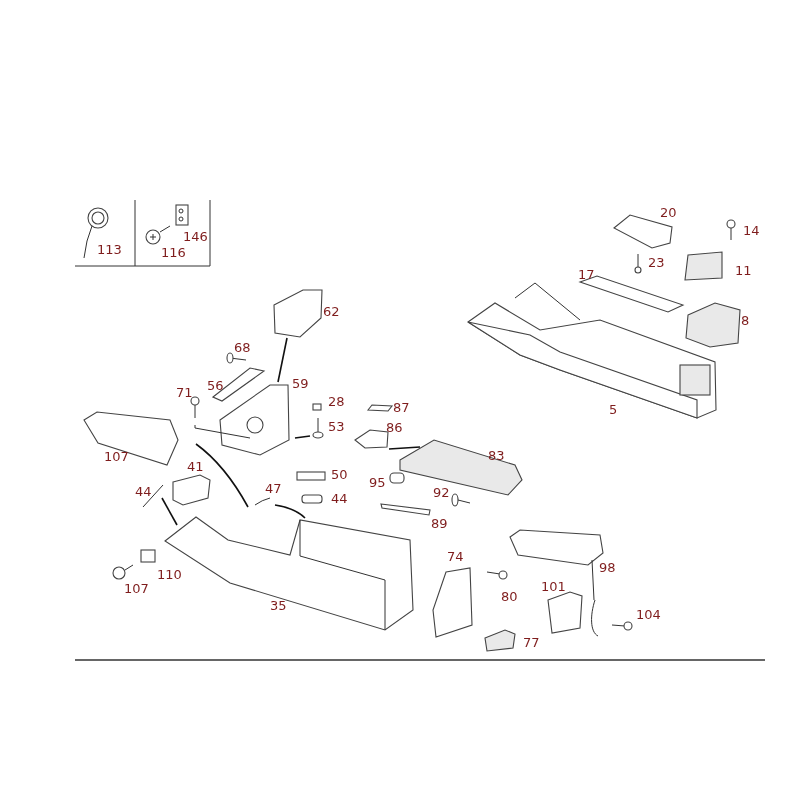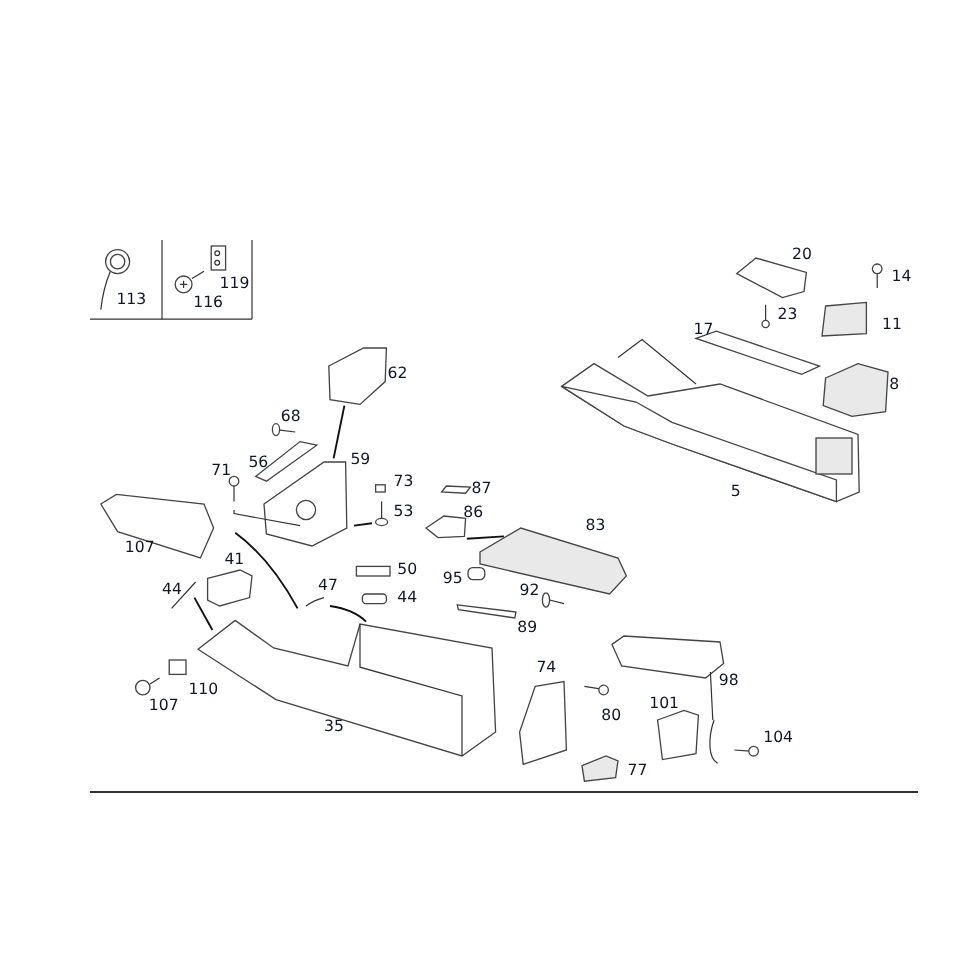--- a/index.html
+++ b/index.html
@@ -1,18 +1,18 @@
 <!DOCTYPE html>
 <html><head>
 <meta charset="utf-8">
 <style>
   html,body{margin:0;padding:0;background:#fff;}
   body{width:800px;height:800px;position:relative;overflow:hidden;font-family:"DejaVu Sans",sans-serif;}
   #stage{position:absolute;left:0;top:0;width:800px;height:800px;}
-  .lbl{position:absolute;font-size:13px;color:#0f172a;line-height:1;white-space:nowrap;}
+  .lbl{position:absolute;font-size:13px;color:#7f1d1d;line-height:1;white-space:nowrap;}
   svg{position:absolute;left:0;top:0;}
   .p{fill:#fff;stroke:#444;stroke-width:1.1;}
   .ps{fill:#e9e9e9;stroke:#444;stroke-width:1.1;}
   .ln{fill:none;stroke:#333;stroke-width:1;}
   .ar{fill:none;stroke:#111;stroke-width:1.6;}
 </style>
 </head>
 <body>
 
 <div id="stage">
@@ -156,38 +156,38 @@
     <circle class="p" cx="628" cy="626" r="4"></circle>
   </g>
 
   <path class="ps" d="M485 638 L505 630 L515 634 L513 648 L487 651 Z"></path>
 
   <line x1="75" y1="660" x2="765" y2="660" stroke="#333" stroke-width="1.5"></line>
 </svg>
 
 <span class="lbl" style="left:97px;top:243px">113</span>
 <span class="lbl" style="left:161px;top:246px">116</span>
-<span class="lbl" style="left:183px;top:230px">119</span>
+<span class="lbl" style="left:183px;top:230px">146</span>
 <span class="lbl" style="left:660px;top:206px">20</span>
 <span class="lbl" style="left:743px;top:224px">14</span>
 <span class="lbl" style="left:648px;top:256px">23</span>
 <span class="lbl" style="left:735px;top:264px">11</span>
 <span class="lbl" style="left:578px;top:268px">17</span>
 <span class="lbl" style="left:741px;top:314px">8</span>
 <span class="lbl" style="left:609px;top:403px">5</span>
 <span class="lbl" style="left:323px;top:305px">62</span>
 <span class="lbl" style="left:234px;top:341px">68</span>
 <span class="lbl" style="left:207px;top:379px">56</span>
 <span class="lbl" style="left:292px;top:377px">59</span>
 <span class="lbl" style="left:176px;top:386px">71</span>
-<span class="lbl" style="left:328px;top:395px">73</span>
+<span class="lbl" style="left:328px;top:395px">28</span>
 <span class="lbl" style="left:328px;top:420px">53</span>
 <span class="lbl" style="left:393px;top:401px">87</span>
 <span class="lbl" style="left:386px;top:421px">86</span>
-<span class="lbl" style="left:488px;top:432px">83</span>
+<span class="lbl" style="left:488px;top:449px">83</span>
 <span class="lbl" style="left:104px;top:450px">107</span>
 <span class="lbl" style="left:187px;top:460px">41</span>
 <span class="lbl" style="left:331px;top:468px">50</span>
 <span class="lbl" style="left:331px;top:492px">44</span>
 <span class="lbl" style="left:265px;top:482px">47</span>
 <span class="lbl" style="left:369px;top:476px">95</span>
 <span class="lbl" style="left:433px;top:486px">92</span>
 <span class="lbl" style="left:431px;top:517px">89</span>
 <span class="lbl" style="left:135px;top:485px">44</span>
 <span class="lbl" style="left:157px;top:568px">110</span>

